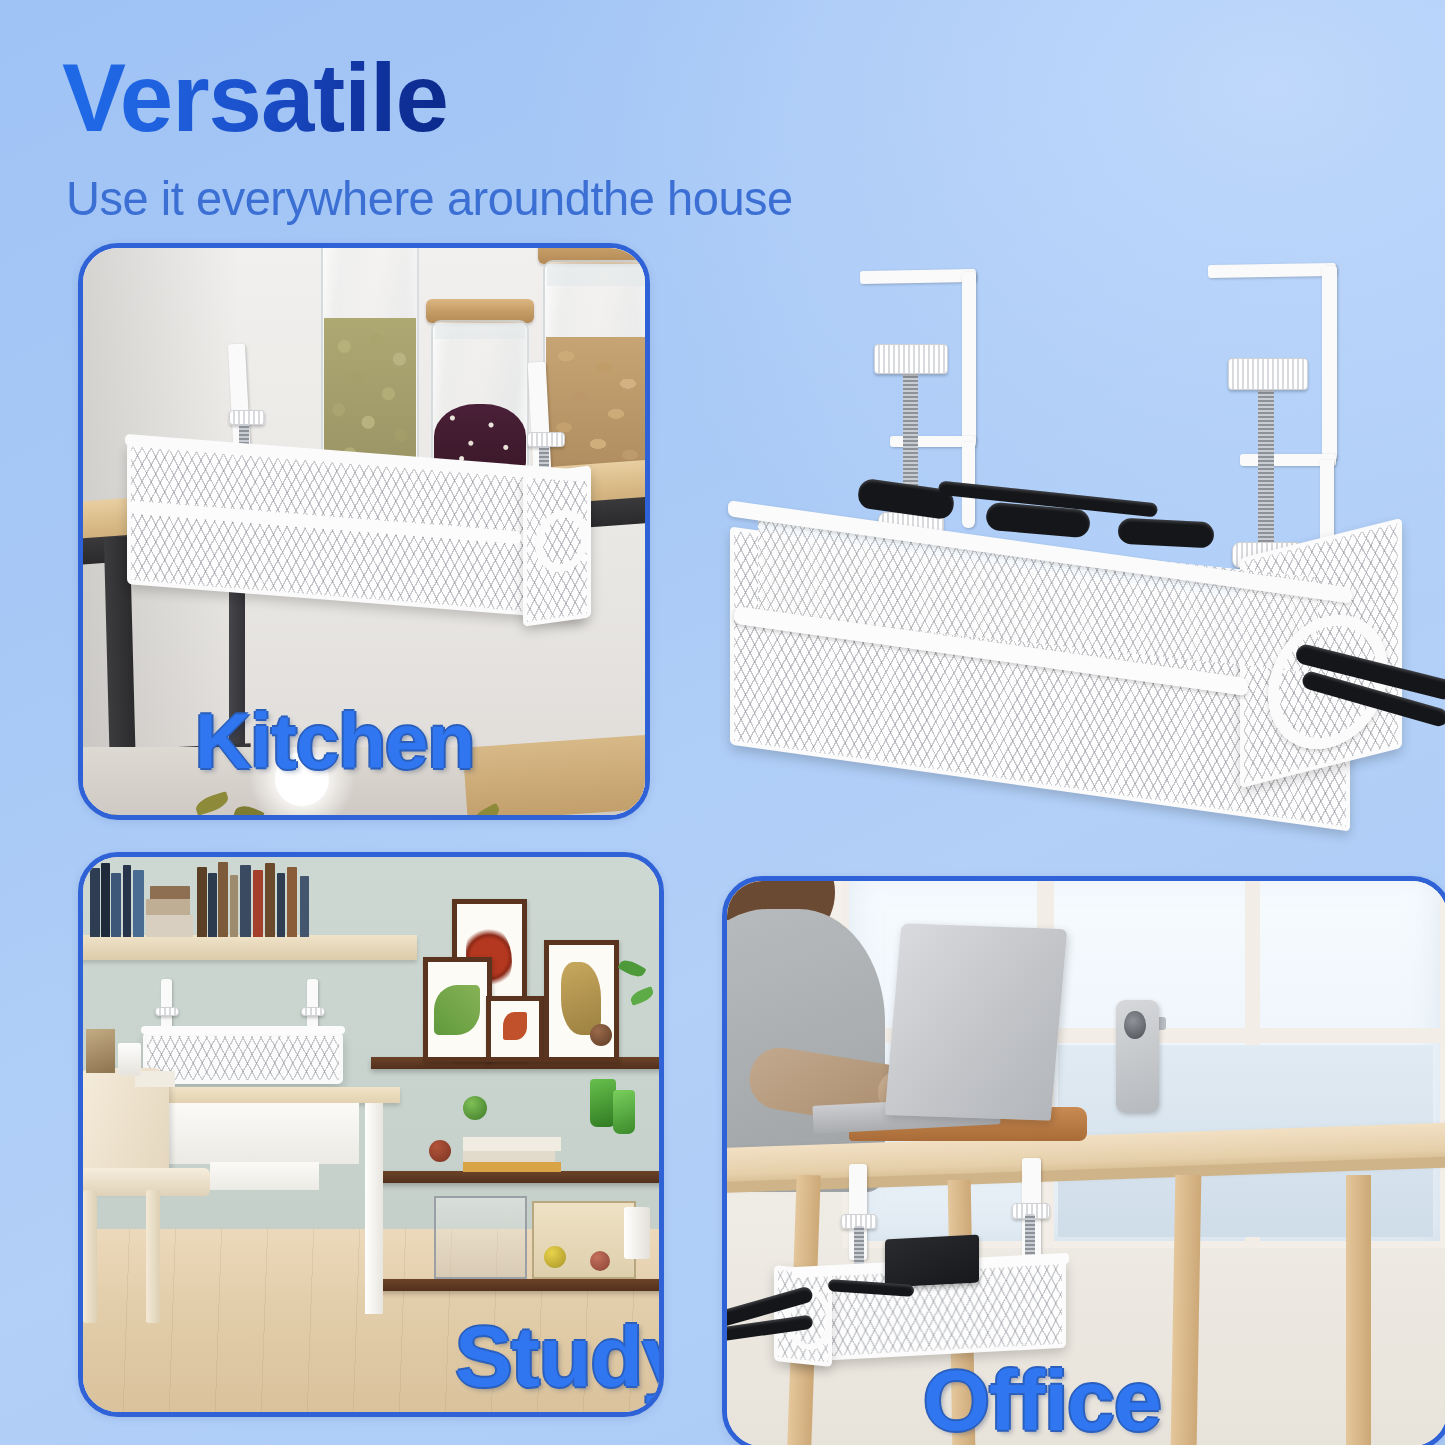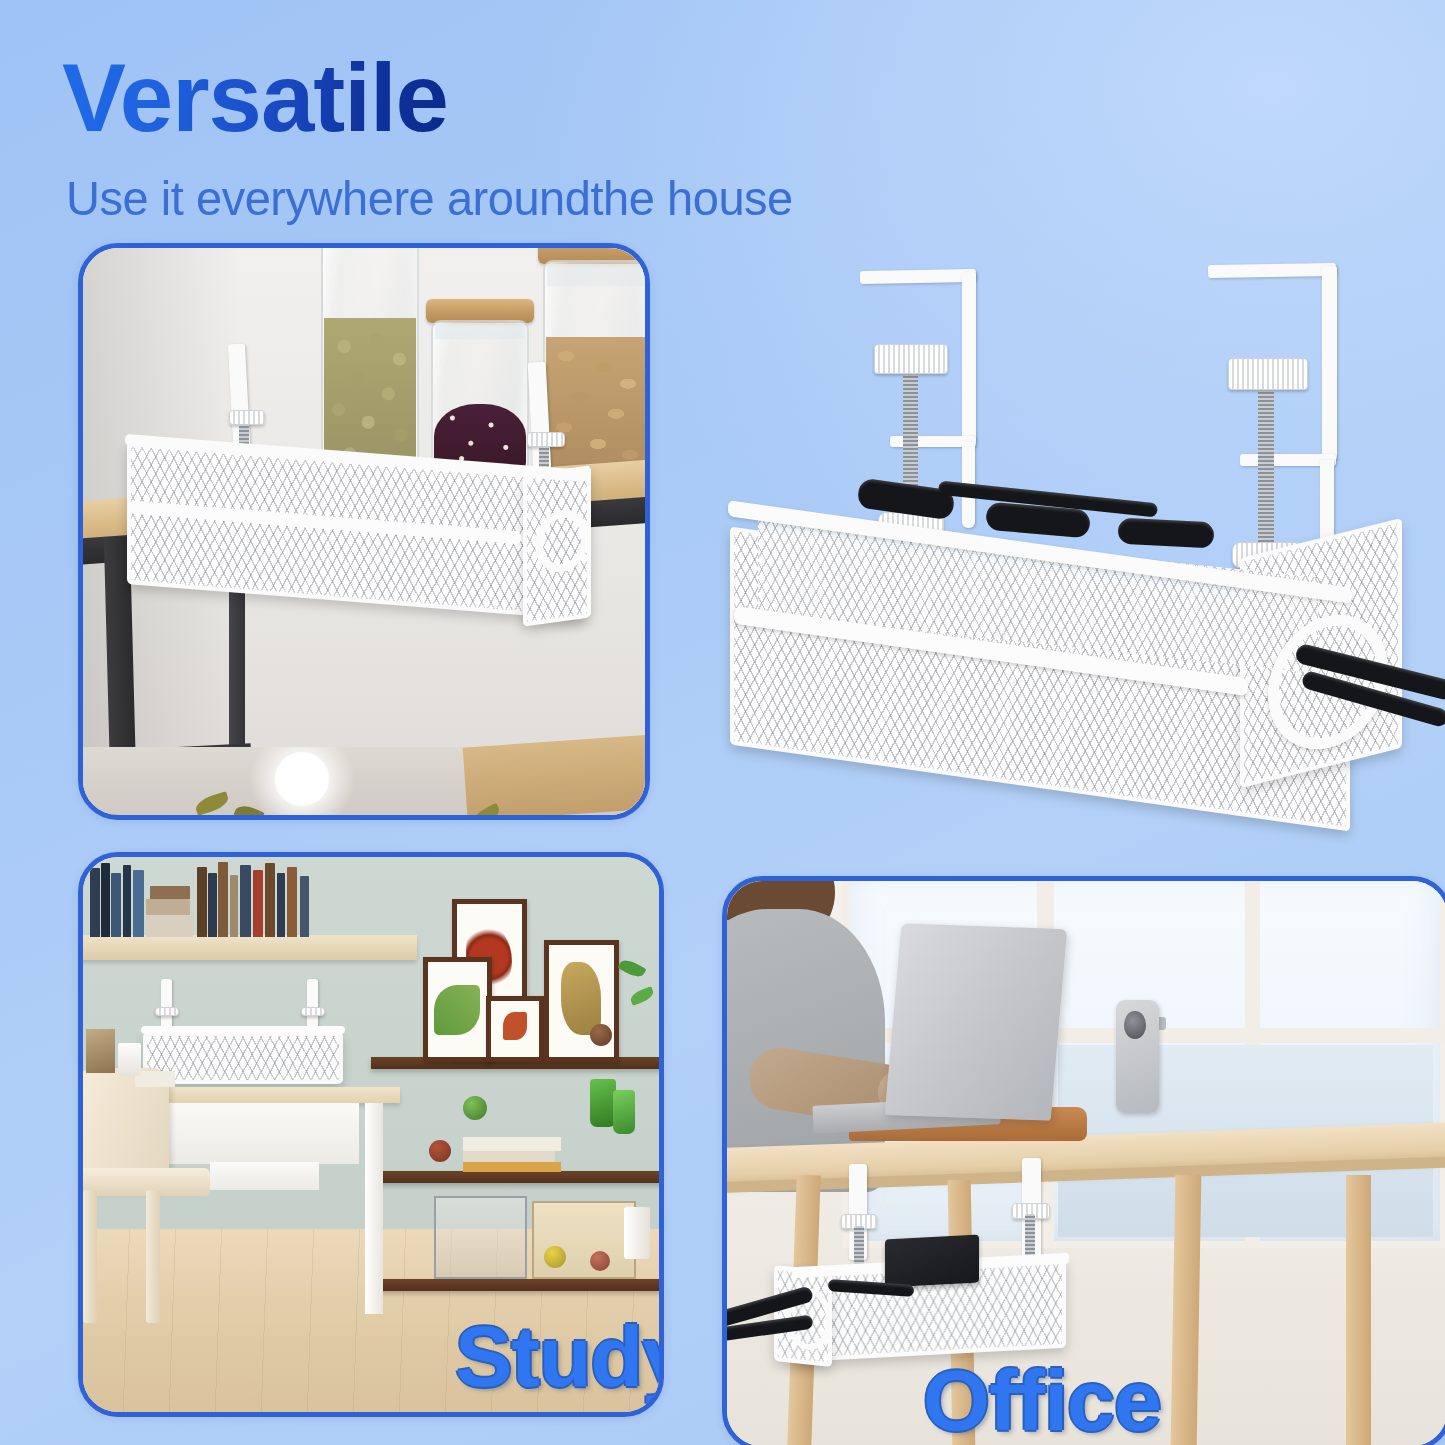--- a/index.html
+++ b/index.html
@@ -346,20 +346,21 @@
       <div style="position:absolute;left:42px;top:204px;width:462px;height:12px;background:#fbfbfb;border-radius:5px;transform:skewY(4.5deg);"></div>
       <div style="position:absolute;left:46px;top:268px;width:392px;height:13px;background:#fcfcfc;border-radius:6px;transform:skewY(4.5deg);"></div>
       <div style="position:absolute;left:452px;top:262px;width:54px;height:62px;border:8px solid #fbfbfb;border-radius:50%;transform:skewY(-8deg);"></div>
 
       <div style="position:absolute;left:164px;bottom:-12px;width:110px;height:80px;background:radial-gradient(circle at 50% 40%,#ffffff 0 36%,#f3f1ee 38%,rgba(243,241,238,0) 72%);"></div>
       <div class="plantleaf" style="left:112px;bottom:4px;width:34px;height:15px;background:#8d8a3a;transform:rotate(-18deg);"></div>
       <div class="plantleaf" style="left:152px;bottom:-6px;width:28px;height:14px;background:#7e7b33;transform:rotate(22deg);"></div>
       <div class="plantleaf" style="left:388px;bottom:-8px;width:30px;height:14px;background:#8d8a3a;transform:rotate(-28deg);"></div>
     </div>
 
+    <div class="caption cap-kitchen">Kitchen</div>
   </div>
 
   <div class="panel panel-study">
     <div class="scene">
       <div class="s-wall"></div>
       <div class="s-floor"></div>
       <div class="s-floorlines"></div>
 
       <div class="s-shelf-top"></div>
       <div style="position:absolute;left:0;top:0;width:58%;height:14.5%;">

